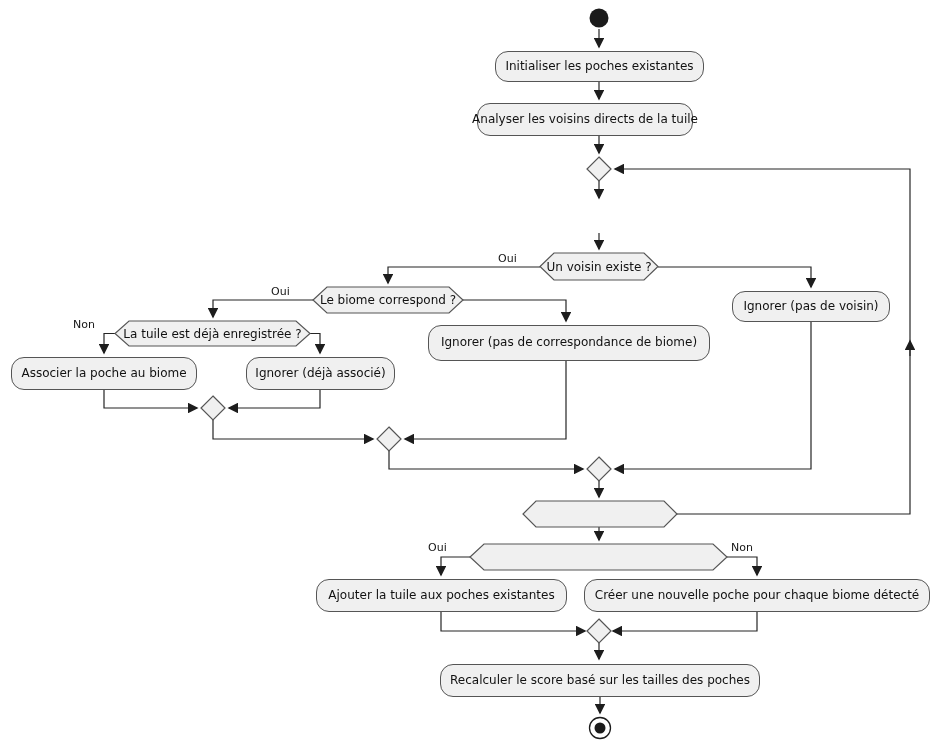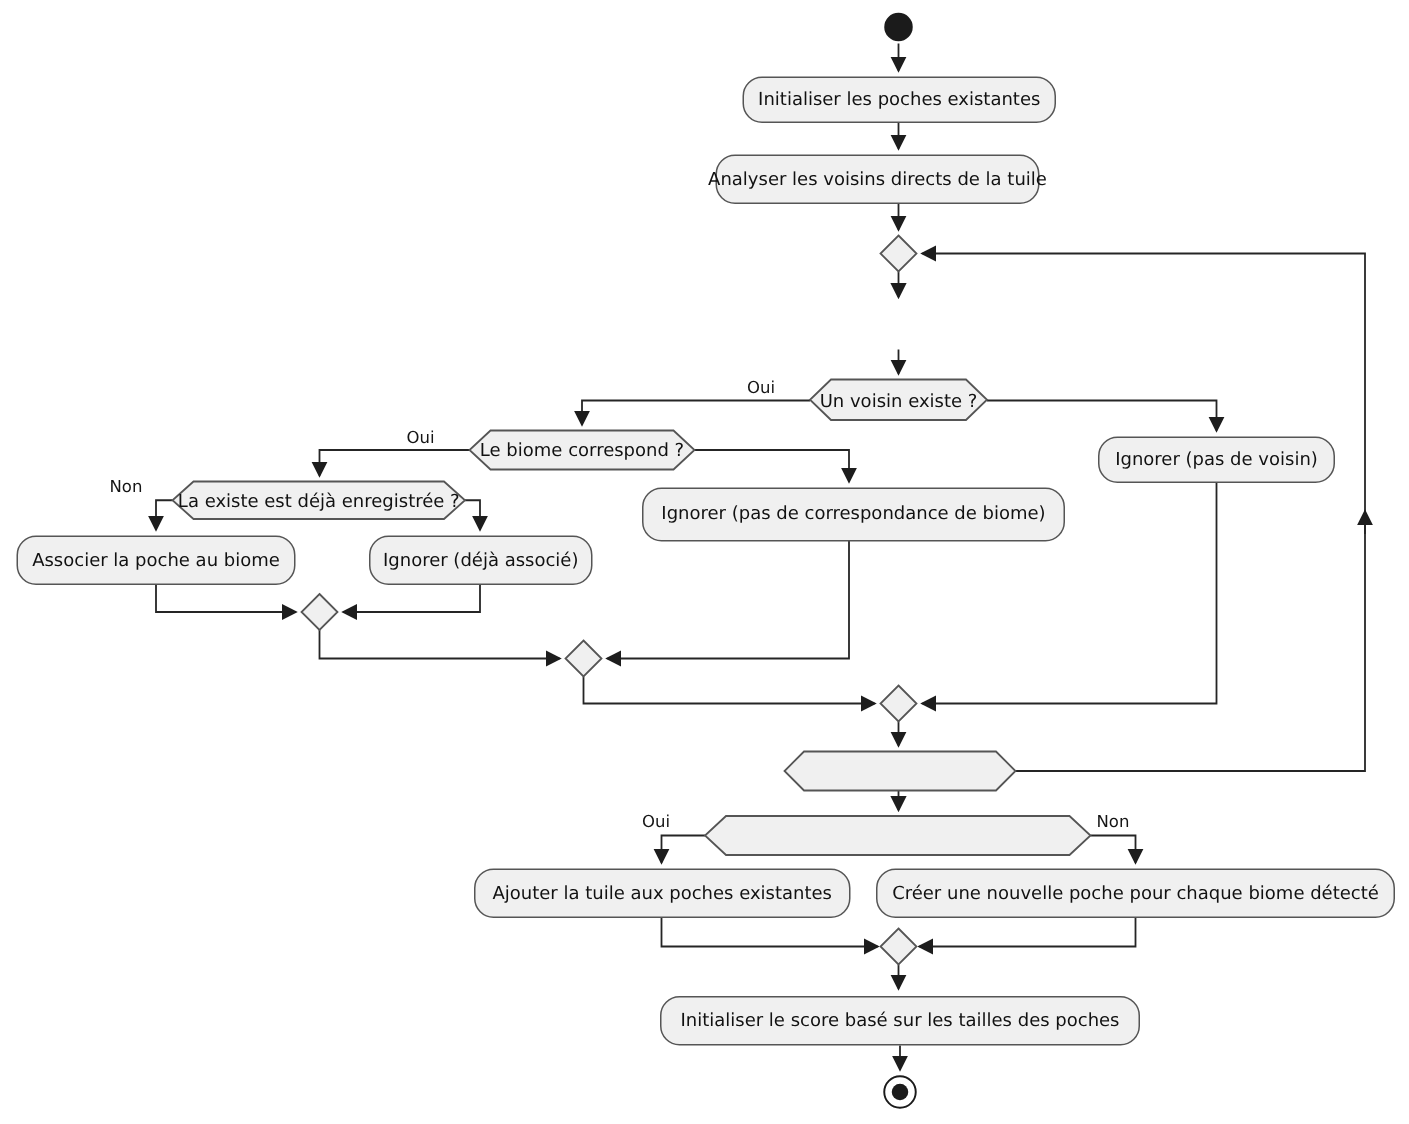--- a/index.html
+++ b/index.html
@@ -82,25 +82,25 @@
   </svg>
 
   <div class="node" style="left:495px;top:51px;width:209px;height:31px">Initialiser les poches existantes</div>
   <div class="node" style="left:477px;top:103px;width:216px;height:33px">Analyser les voisins directs de la tuile</div>
   <div class="node" style="left:11px;top:357px;width:186px;height:33px">Associer la poche au biome</div>
   <div class="node" style="left:246px;top:357px;width:149px;height:33px">Ignorer (déjà associé)</div>
   <div class="node" style="left:428px;top:325px;width:282px;height:36px">Ignorer (pas de correspondance de biome)</div>
   <div class="node" style="left:732px;top:291px;width:158px;height:31px">Ignorer (pas de voisin)</div>
   <div class="node" style="left:316px;top:579px;width:251px;height:33px">Ajouter la tuile aux poches existantes</div>
   <div class="node" style="left:584px;top:579px;width:346px;height:33px">Créer une nouvelle poche pour chaque biome détecté</div>
-  <div class="node" style="left:440px;top:664px;width:320px;height:33px">Initialiser le score basé sur les tailles des poches</div>
+  <div class="node" style="left:440px;top:664px;width:320px;height:33px">Recalculer le score basé sur les tailles des poches</div>
 
   <div class="hextext" style="left:540px;top:253px;width:118px;height:27px">Un voisin existe ?</div>
   <div class="hextext" style="left:313px;top:287px;width:150px;height:26px">Le biome correspond ?</div>
-  <div class="hextext" style="left:115px;top:321px;width:195px;height:25px">La existe est déjà enregistrée ?</div>
+  <div class="hextext" style="left:115px;top:321px;width:195px;height:25px">La tuile est déjà enregistrée ?</div>
 
   <div class="edge-label r" style="left:498px;top:252px;width:40px">Oui</div>
   <div class="edge-label r" style="left:271px;top:285px;width:40px">Oui</div>
   <div class="edge-label r" style="left:73px;top:318px;width:40px">Non</div>
   <div class="edge-label r" style="left:428px;top:541px;width:40px">Oui</div>
   <div class="edge-label" style="left:731px;top:541px;width:40px">Non</div>
 
 </div>
 
 </body></html>

